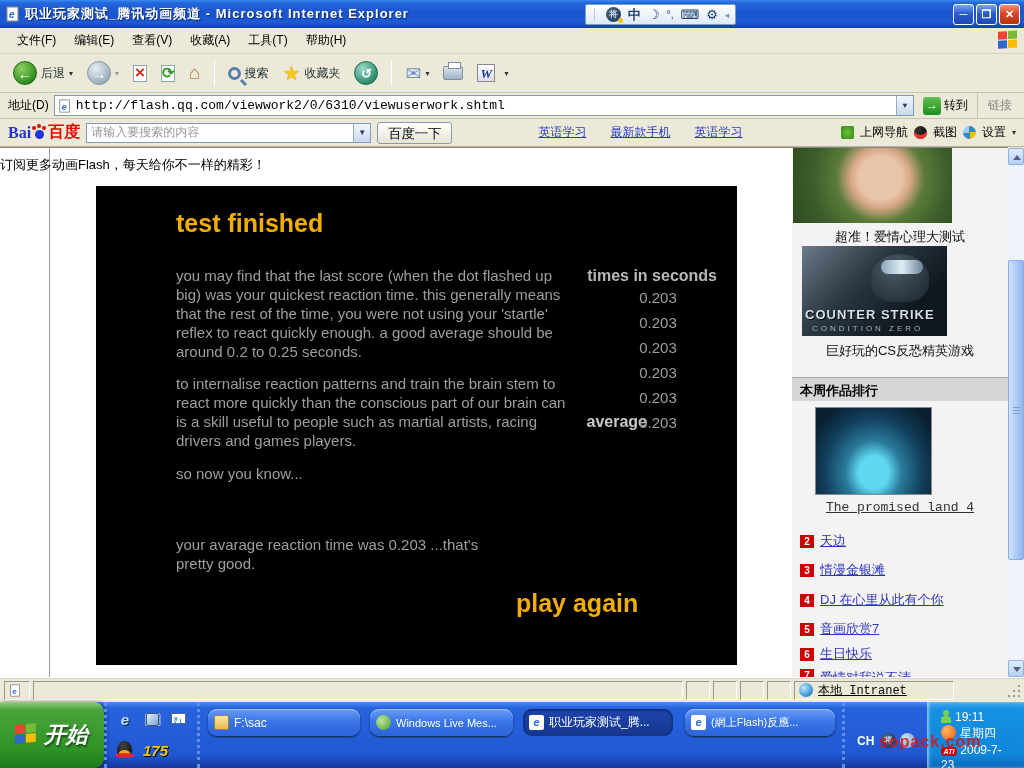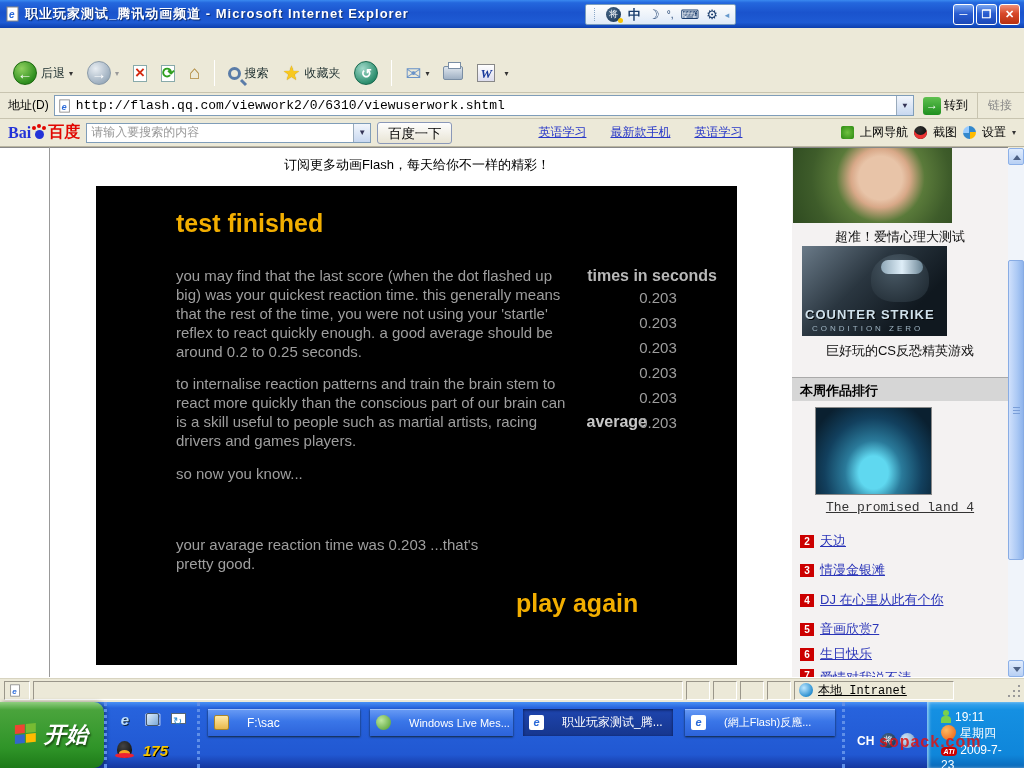--- a/index.html
+++ b/index.html
@@ -67,21 +67,21 @@
   .bd-input { width:285px; height:20px; border:1px solid #7f9db9; background:#fff; color:#999; display:flex; align-items:center; padding-left:4px; position:relative; }
   .bd-btn { height:22px; padding:2px 10px; background:linear-gradient(180deg,#fefefe,#e8e4d4); border:1px solid #8a98b8; border-radius:3px; }
   .bd-links { display:flex; gap:24px; margin-left:80px; }
   .bd-links span { color:#2838c8; text-decoration:underline; }
   .bd-right { margin-left:auto; display:flex; align-items:center; gap:6px; }
   .sq-ico { width:13px; height:13px; border-radius:2px; display:inline-block; }
 
   
   .content { left:0; top:147px; width:1008px; height:530px; background:#fff; border-top:1px solid #888; overflow:hidden; }
   .vline { left:49px; top:147px; width:1px; height:530px; background:#999; }
-  .subscribe { left:0; top:156px; width:834px; text-align:center; font-size:13px; color:#000; }
+  .subscribe { left:0; top:156px; width:834px; font-size:13px; color:#000; }
   .flash { left:96px; top:186px; width:641px; height:479px; background:#000; color:#9e9e9e; font-size:15px; }
   .fl-title { left:80px; top:23px; color:#f2ae00; font-size:25px; font-weight:bold; letter-spacing:0px; }
   .fl-p { left:80px; width:396px; line-height:19px; }
   .fl-th { color:#b8b8b8; font-weight:bold; font-size:16px; position:absolute; right:20px; top:0; white-space:nowrap; }
   .fl-val { position:absolute; right:49px; width:60px; text-align:center; }
   .fl-avg-l { position:absolute; right:90px; color:#c8c8c8; font-weight:bold; font-size:16px; white-space:nowrap; }
   .fl-play { left:420px; top:403px; color:#f2ae00; font-size:25px; font-weight:bold; }
 
   .sidebar { left:792px; top:148px; width:216px; height:529px; background:#f4f2f2; overflow:hidden; font-size:12px; }
   .ad-img1 { left:1px; top:0px; width:159px; height:75px;
@@ -118,22 +118,22 @@
     background:linear-gradient(180deg,#4991f5 0%,#2763dd 9%,#2158d2 80%,#15379f 100%); display:flex; }
   .startbtn { width:104px; height:66px; border-radius:0 10px 10px 0;
     background:linear-gradient(180deg,#8fce7f 0%,#4aa43c 12%,#2f9428 70%,#1d7a18 100%);
     box-shadow:2px 0 4px rgba(0,0,0,.4); display:flex; align-items:center; justify-content:center; gap:6px;
     color:#fff; font-size:22px; font-weight:bold; font-style:italic; text-shadow:1px 2px 2px #1a4a12; }
   .startbtn .win-logo { margin:0; transform:skewY(-6deg) scale(1.1); filter:drop-shadow(1px 1px 1px #134а0e); }
   .ql { width:96px; position:relative; border-left:3px dotted #5f8fe8; border-right:3px dotted #5f8fe8; }
   .qlicon { position:absolute; width:20px; height:20px; font-size:15px; color:#fff; text-align:center; line-height:20px; }
   .badge175 { position:absolute; left:36px; top:40px; color:#f6c400; font-weight:bold; font-size:15px; font-style:italic; text-shadow:1px 1px 0 #000; }
   .tasks { flex:1; position:relative; }
-  .taskbtn { position:absolute; top:7px; height:27px; border-radius:0;
-    background:linear-gradient(180deg,#6a9cf5,#3a76e8 45%,#2c63da); box-shadow:inset 0 1px 0 #9fc0fa, 0 1px 2px #123; color:#fff; font-size:12px; display:flex; align-items:center; padding:0 6px; gap:18px; white-space:nowrap; overflow:hidden; }
+  .taskbtn { position:absolute; top:7px; height:27px; border-radius:9px;
+    background:linear-gradient(180deg,#6a9cf5,#3a76e8 45%,#2c63da); box-shadow:inset 0 1px 0 #9fc0fa, 0 1px 2px #123; color:#fff; font-size:12px; display:flex; align-items:center; padding:0 6px; gap:5px; white-space:nowrap; overflow:hidden; }
   .taskbtn.active { background:linear-gradient(180deg,#1e45ae,#16368e); box-shadow:inset 0 1px 3px #0a1c50; }
   .mini { width:15px; height:15px; flex:none; border-radius:2px; }
   .tray { width:182px; position:relative; border-left:3px dotted #5f8fe8; color:#fff; font-size:12px; }
   .clockpanel { position:absolute; right:0; top:0; width:97px; height:66px;
     background:linear-gradient(180deg,#3fa7f0 0%,#1590e2 12%,#0f86da 80%,#0a68b8 100%); box-shadow:inset 2px 0 3px rgba(255,255,255,.5); padding:8px 16px 0 14px; line-height:15px; }
   .trayico { position:absolute; width:15px; height:15px; border-radius:50%; }
   .watermark { position:absolute; left:34px; top:31px; color:rgba(220,20,20,.85); font-size:16px; font-weight:bold; letter-spacing:1px; }
   .atibadge { display:inline-block; width:16px; height:9px; background:#c00; border-radius:4px; color:#fff; font-size:7px; line-height:9px; text-align:center; font-weight:bold; font-style:italic; }
   .person { display:inline-block; width:10px; height:13px; position:relative; vertical-align:-2px; margin-right:4px;}
   .person:before { content:""; position:absolute; left:2px; top:0; width:6px; height:6px; border-radius:50%; background:#7ad04a; }
@@ -160,20 +160,34 @@
       <span>⚙</span>
       <span style="font-size:9px;color:#69c;">◂</span>
     </div>
     <div class="cap-btns">
       <div class="cap min">─</div>
       <div class="cap max">❐</div>
       <div class="cap close">✕</div>
     </div>
   </div>
 
+  <div class="abs menubar">
+    <span class="mi">文件(F)</span>
+    <span class="mi">编辑(E)</span>
+    <span class="mi">查看(V)</span>
+    <span class="mi">收藏(A)</span>
+    <span class="mi">工具(T)</span>
+    <span class="mi">帮助(H)</span>
+    <span class="win-logo">
+        <b style="background:#e43"></b>
+        <b style="background:#7b3"></b>
+        <b style="background:#36c"></b>
+        <b style="background:#fb0"></b>
+      </span>
+  </div>
 
   <div class="abs toolbar">
     <div class="tbtn">
       <span class="cir green">←</span>
       <span>后退</span>
       <span class="dd">▾</span>
     </div>
     <div class="tbtn">
       <span class="cir gray">→</span>
       <span class="dd" style="color:#999">▾</span>

